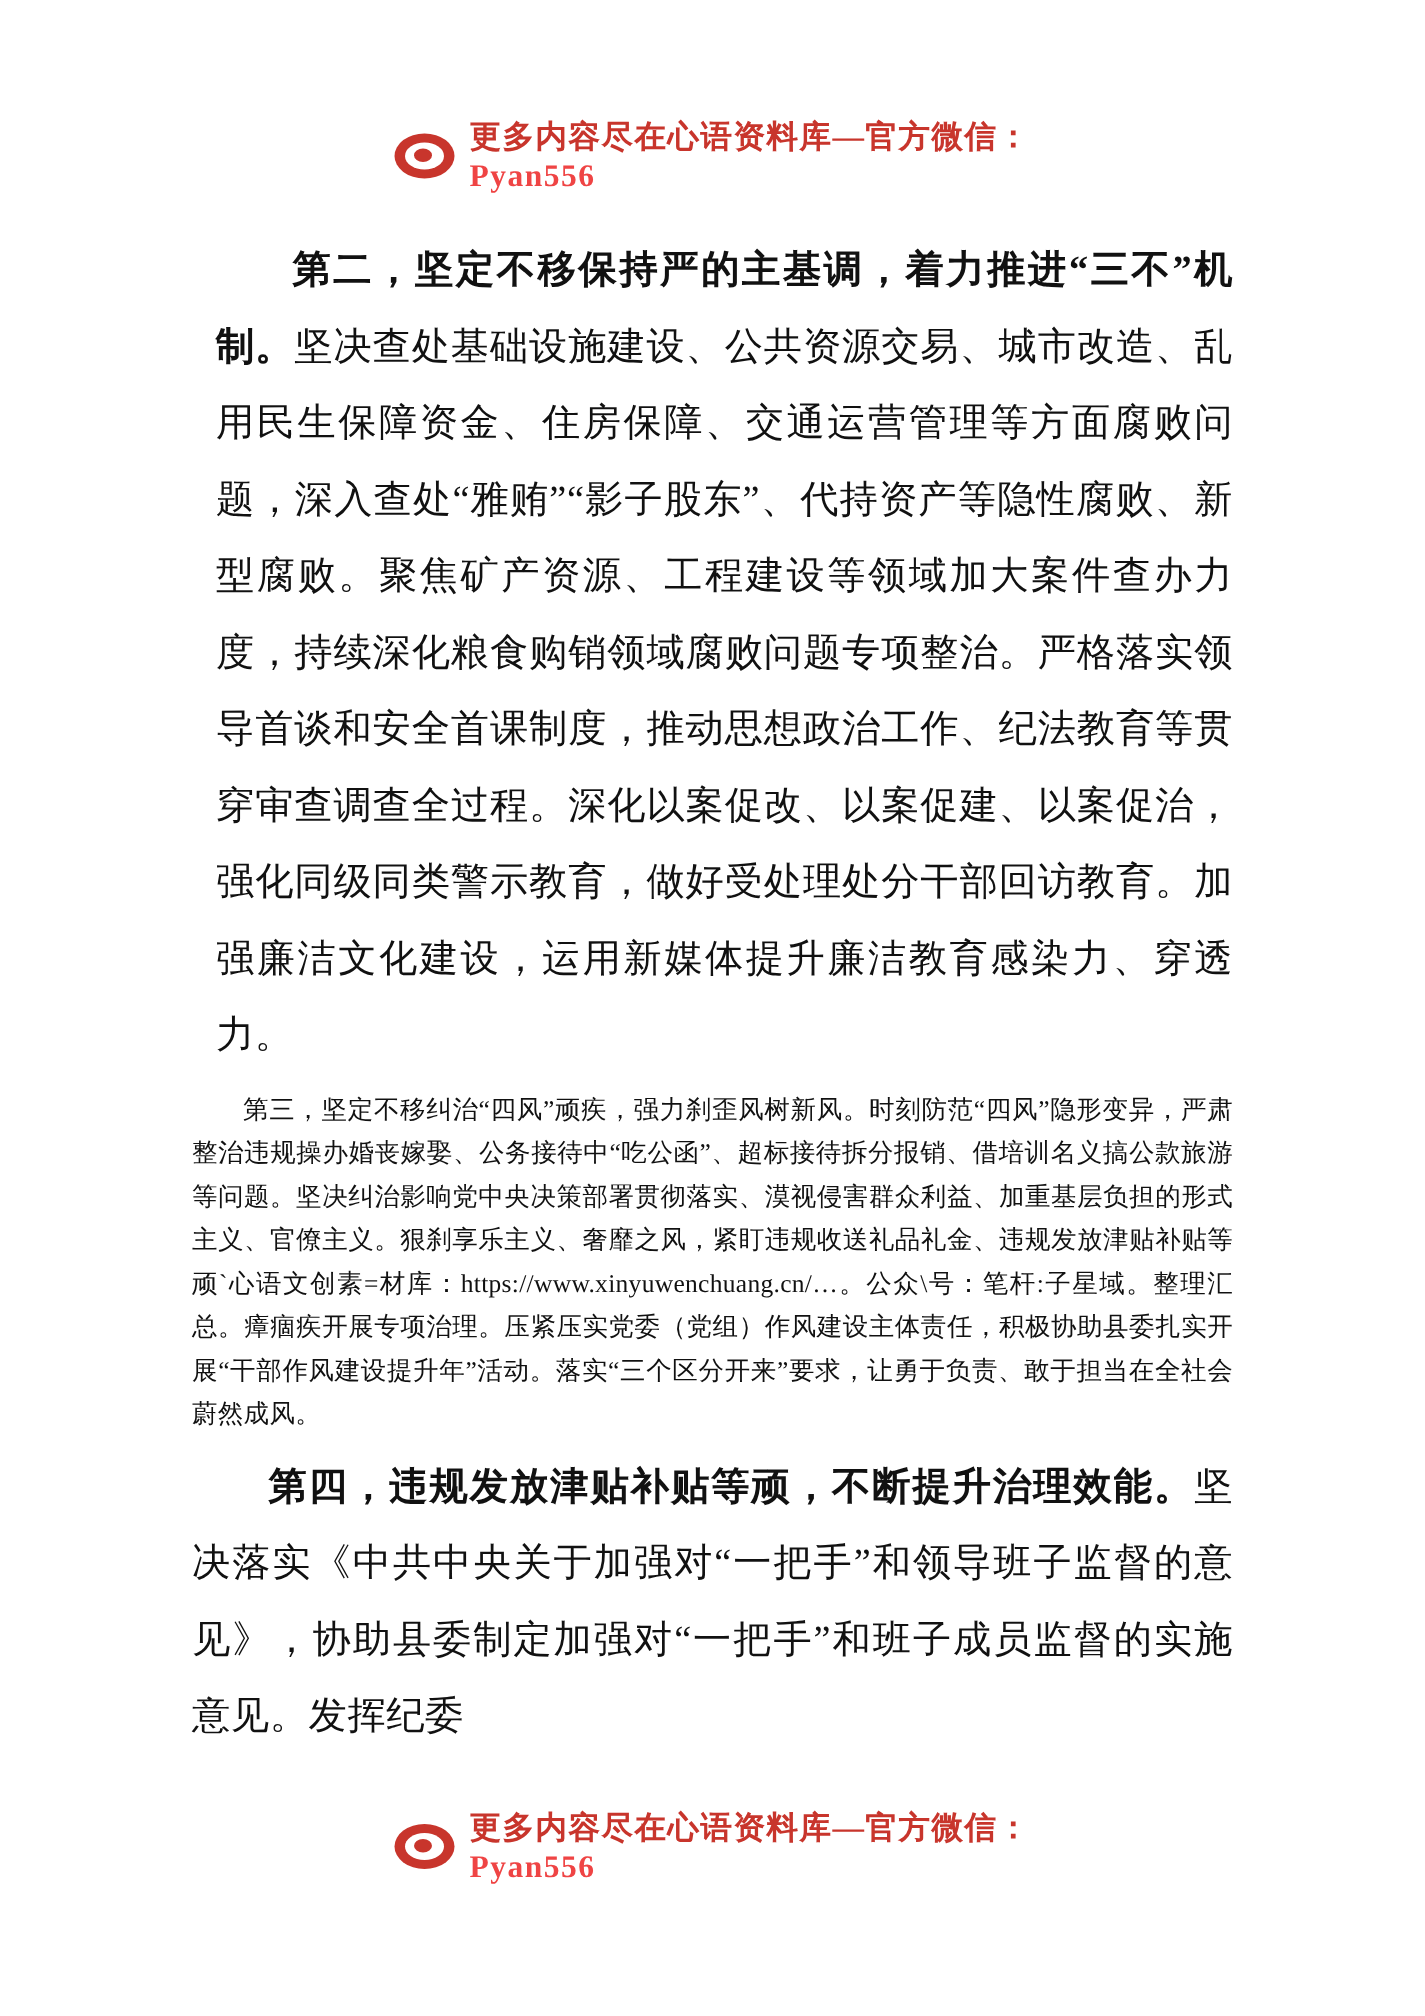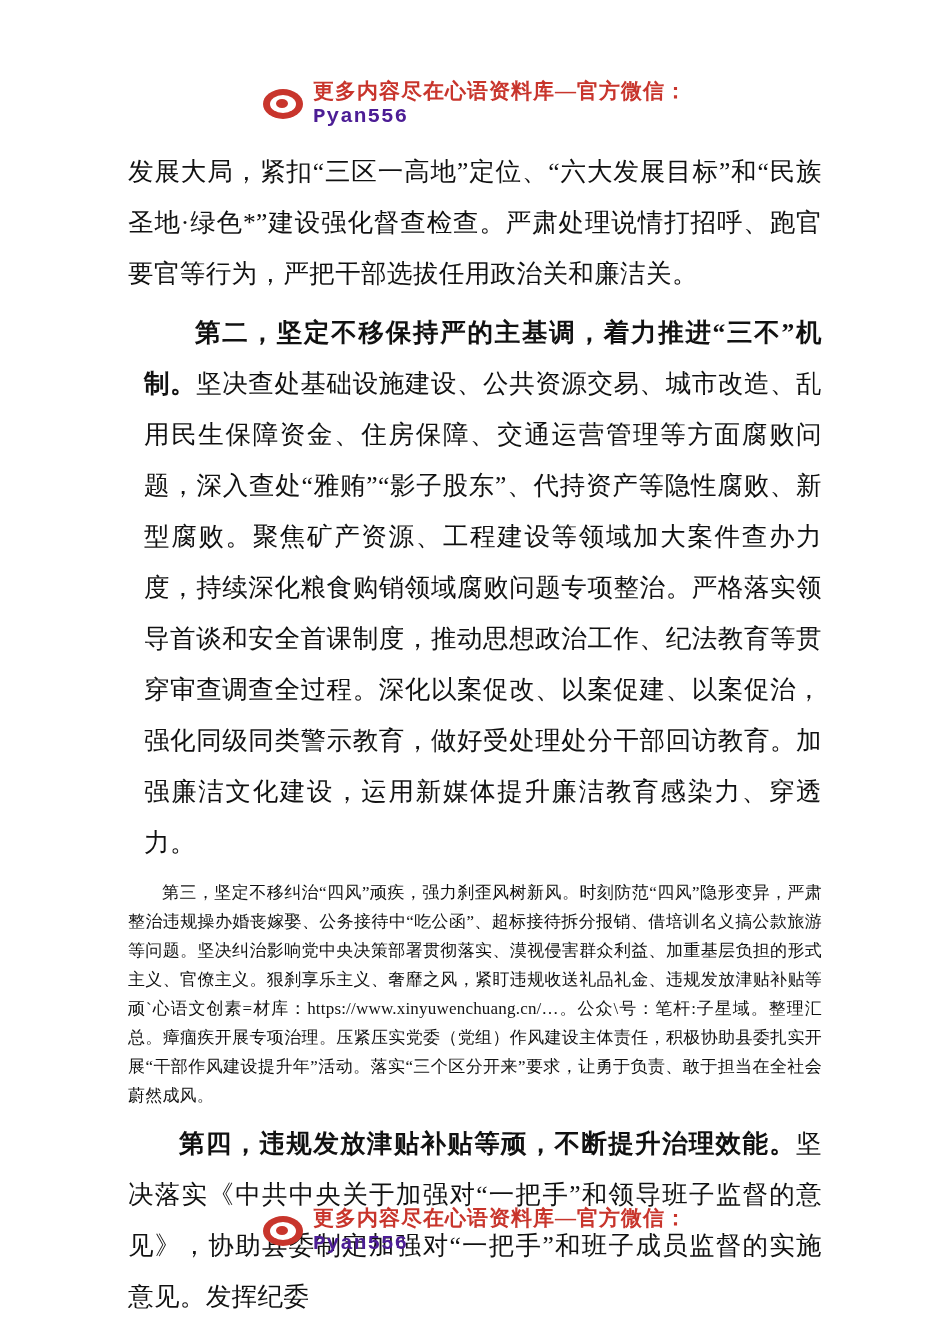--- a/index.html
+++ b/index.html
@@ -68,24 +68,24 @@
     line-height: 1.25;
   }
   .wm-line1 {
     font-family: "Liberation Serif", "DejaVu Serif", serif;
     font-weight: bold;
     font-size: 21px;
     color: #c8352c;
     letter-spacing: 1px;
   }
   .wm-line2 {
-    font-family: Liberation Mono, monospace;
+    font-family: Liberation Serif, serif;
     font-weight: bold;
     font-size: 21px;
-    color: #4c1d95;
+    color: #ef4444;
     letter-spacing: 1px;
   }
 
   
   .content {
     position: absolute;
     left: 128px;
     top: 146px;
     width: 694px;
   }
@@ -126,21 +126,20 @@
       <div class="dot"></div>
     </div>
     <div class="wm-text">
       <span class="wm-line1">更多内容尽在心语资料库—官方微信：</span>
       <span class="wm-line2">Pyan556</span>
     </div>
   </div>
 
   <div class="content">
 
-    <p class="big"><span>发展大局，紧扣“三区一高地”定位、“六大发展目标”和“民族圣地·绿色*”建设强化督查检查。严肃处理说情打招呼、跑官要官等行为，严把干部选拔任用政治关和廉洁关。</span></p>
 
     <p class="big indent p-gap-2"><span class="lead">第二，坚定不移保持严的主基调，着力推进“三不”机制。</span><span>坚决查处基础设施建设、公共资源交易、城市改造、乱用民生保障资金、住房保障、交通运营管理等方面腐败问题，深入查处“雅贿”“影子股东”、代持资产等隐性腐败、新型腐败。聚焦矿产资源、工程建设等领域加大案件查办力度，持续深化粮食购销领域腐败问题专项整治。严格落实领导首谈和安全首课制度，推动思想政治工作、纪法教育等贯穿审查调查全过程。深化以案促改、以案促建、以案促治，强化同级同类警示教育，做好受处理处分干部回访教育。加强廉洁文化建设，运用新媒体提升廉洁教育感染力、穿透力。</span></p>
 
     <p class="small indent p-gap-3"><span>第三，坚定不移纠治“四风”顽疾，强力刹歪风树新风。时刻防范“四风”隐形变异，严肃整治违规操办婚丧嫁娶、公务接待中“吃公函”、超标接待拆分报销、借培训名义搞公款旅游等问题。坚决纠治影响党中央决策部署贯彻落实、漠视侵害群众利益、加重基层负担的形式主义、官僚主义。狠刹享乐主义、奢靡之风，紧盯违规收送礼品礼金、违规发放津贴补贴等顽`心语文创素=材库：https://www.xinyuwenchuang.cn/…。公众\号：笔杆:子星域。整理汇总。瘴痼疾开展专项治理。压紧压实党委（党组）作风建设主体责任，积极协助县委扎实开展“干部作风建设提升年”活动。落实“三个区分开来”要求，让勇于负责、敢于担当在全社会蔚然成风。</span></p>
 
     <p class="big indent p-gap-4"><span class="lead">第四，违规发放津贴补贴等顽，不断提升治理效能。</span><span>坚决落实《中共中央关于加强对“一把手”和领导班子监督的意见》，协助县委制定加强对“一把手”和班子成员监督的实施意见。发挥纪委</span></p>
 
   </div>
 
   <div class="watermark bottom">

